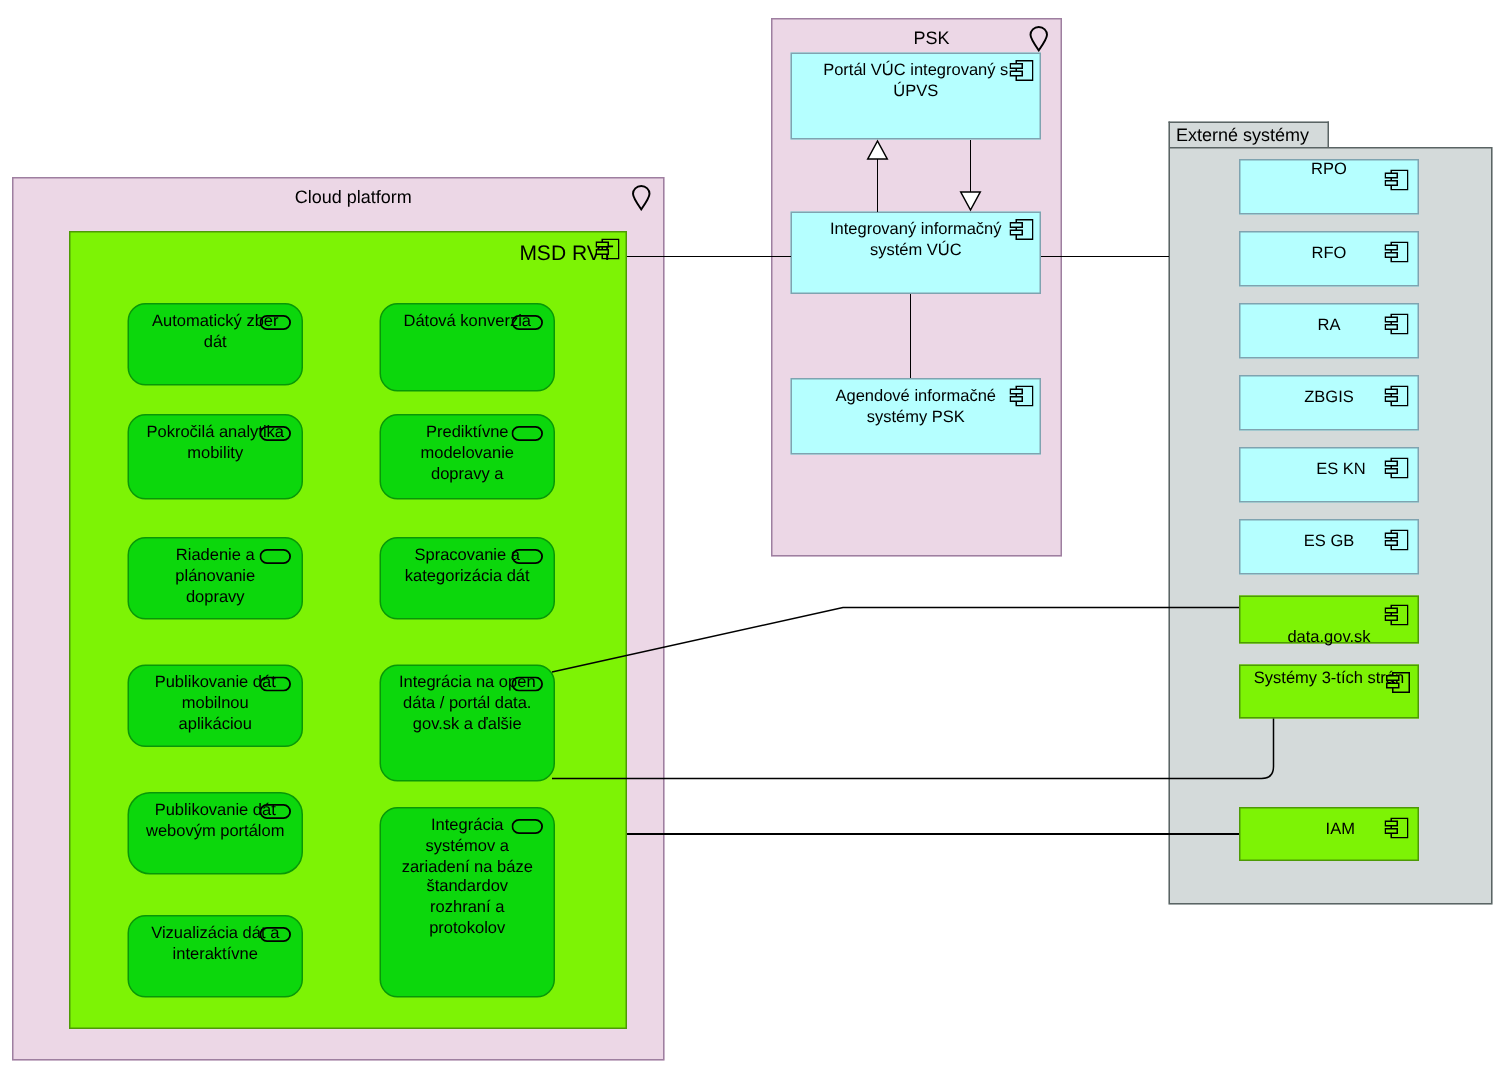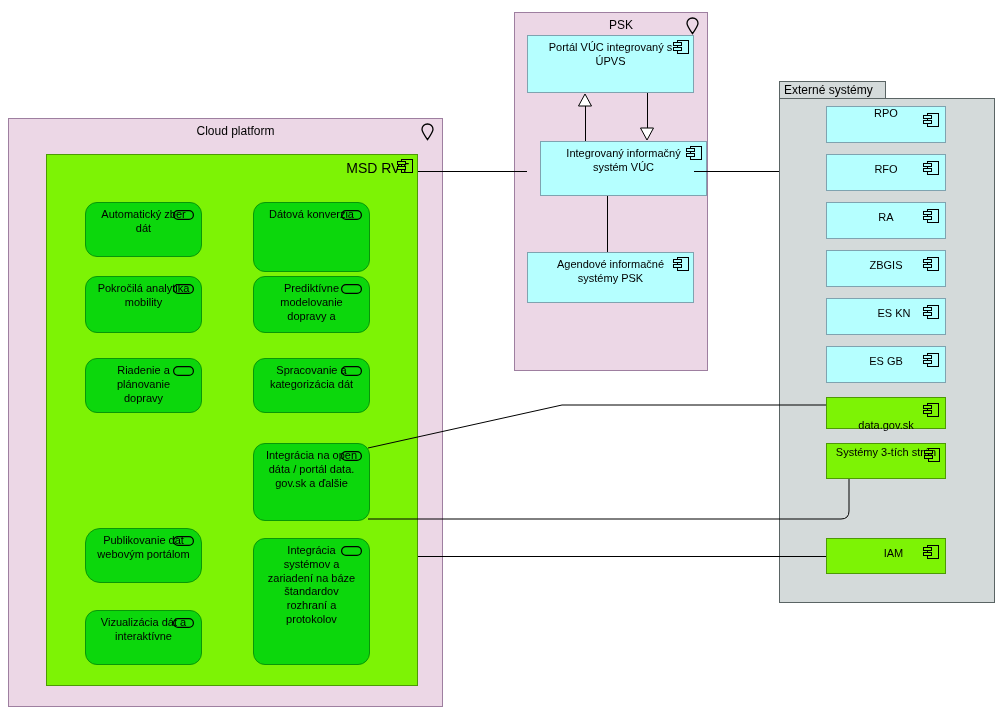--- a/index.html
+++ b/index.html
@@ -60,21 +60,21 @@
   </div>
 
   <div class="node service z4" style="left:85px;top:202px;width:117px;height:55px;">
     <span class="lbl">Automatický zber dát</span>
     <span class="oval-icon">
         <svg width="21" height="10" viewBox="0 0 21 10">
           <rect x="0.6" y="0.6" width="19.8" height="8.8" rx="4.4" fill="none" stroke="#000" stroke-width="1.2"></rect>
         </svg>
       </span>
   </div>
-  <div class="node service z4" style="left:253px;top:202px;width:117px;height:70px;">
+  <div class="node service z4" style="left:253px;top:202px;width:117px;height:59px;">
     <span class="lbl">Dátová konverzia</span>
     <span class="oval-icon">
         <svg width="21" height="10" viewBox="0 0 21 10">
           <rect x="0.6" y="0.6" width="19.8" height="8.8" rx="4.4" fill="none" stroke="#000" stroke-width="1.2"></rect>
         </svg>
       </span>
   </div>
   <div class="node service z4" style="left:85px;top:276px;width:117px;height:57px;">
     <span class="lbl">Pokročilá analytika mobility</span>
     <span class="oval-icon">
@@ -94,20 +94,28 @@
   <div class="node service z4" style="left:85px;top:358px;width:117px;height:55px;">
     <span class="lbl">Riadenie a plánovanie dopravy</span>
     <span class="oval-icon">
         <svg width="21" height="10" viewBox="0 0 21 10">
           <rect x="0.6" y="0.6" width="19.8" height="8.8" rx="4.4" fill="none" stroke="#000" stroke-width="1.2"></rect>
         </svg>
       </span>
   </div>
   <div class="node service z4" style="left:253px;top:358px;width:117px;height:55px;">
     <span class="lbl">Spracovanie a kategorizácia dát</span>
+    <span class="oval-icon">
+        <svg width="21" height="10" viewBox="0 0 21 10">
+          <rect x="0.6" y="0.6" width="19.8" height="8.8" rx="4.4" fill="none" stroke="#000" stroke-width="1.2"></rect>
+        </svg>
+      </span>
+  </div>
+  <div class="node service z4" style="left:85px;top:443px;width:117px;height:55px;">
+    <span class="lbl">Publikovanie dát mobilnou aplikáciou</span>
     <span class="oval-icon">
         <svg width="21" height="10" viewBox="0 0 21 10">
           <rect x="0.6" y="0.6" width="19.8" height="8.8" rx="4.4" fill="none" stroke="#000" stroke-width="1.2"></rect>
         </svg>
       </span>
   </div>
   <div class="node service z4" style="left:253px;top:443px;width:117px;height:78px;">
     <span class="lbl">Integrácia na open dáta / portál data. gov.sk a ďalšie</span>
     <span class="oval-icon">
         <svg width="21" height="10" viewBox="0 0 21 10">
@@ -152,21 +160,21 @@
   <div class="node cyan z4" style="left:527px;top:35px;width:167px;height:58px;">
     <span class="lbl">Portál VÚC integrovaný s ÚPVS</span>
     <span class="corner-icon">
       <svg width="16" height="14" viewBox="0 0 16 14">
           <rect x="4.5" y="0.5" width="11" height="13" fill="none" stroke="#000"></rect>
           <rect x="0.5" y="2.5" width="8" height="3" fill="var(--app-fill)" stroke="#000"></rect>
           <rect x="0.5" y="7.5" width="8" height="3" fill="var(--app-fill)" stroke="#000"></rect>
         </svg>
     </span>
   </div>
-  <div class="node cyan z4" style="left:527px;top:141px;width:167px;height:55px;margin-left:13px;">
+  <div class="node cyan z4" style="left:527px;top:141px;width:167px;height:55px;">
     <span class="lbl">Integrovaný informačný systém VÚC</span>
     <span class="corner-icon">
       <svg width="16" height="14" viewBox="0 0 16 14">
           <rect x="4.5" y="0.5" width="11" height="13" fill="none" stroke="#000"></rect>
           <rect x="0.5" y="2.5" width="8" height="3" fill="var(--app-fill)" stroke="#000"></rect>
           <rect x="0.5" y="7.5" width="8" height="3" fill="var(--app-fill)" stroke="#000"></rect>
         </svg>
     </span>
   </div>
   <div class="node cyan z4" style="left:527px;top:252px;width:167px;height:51px;">

